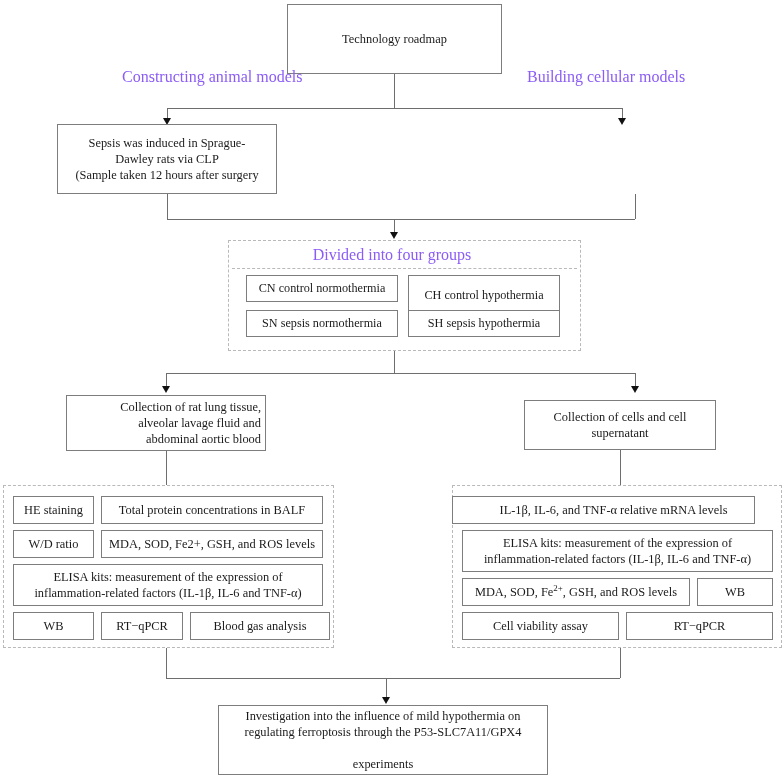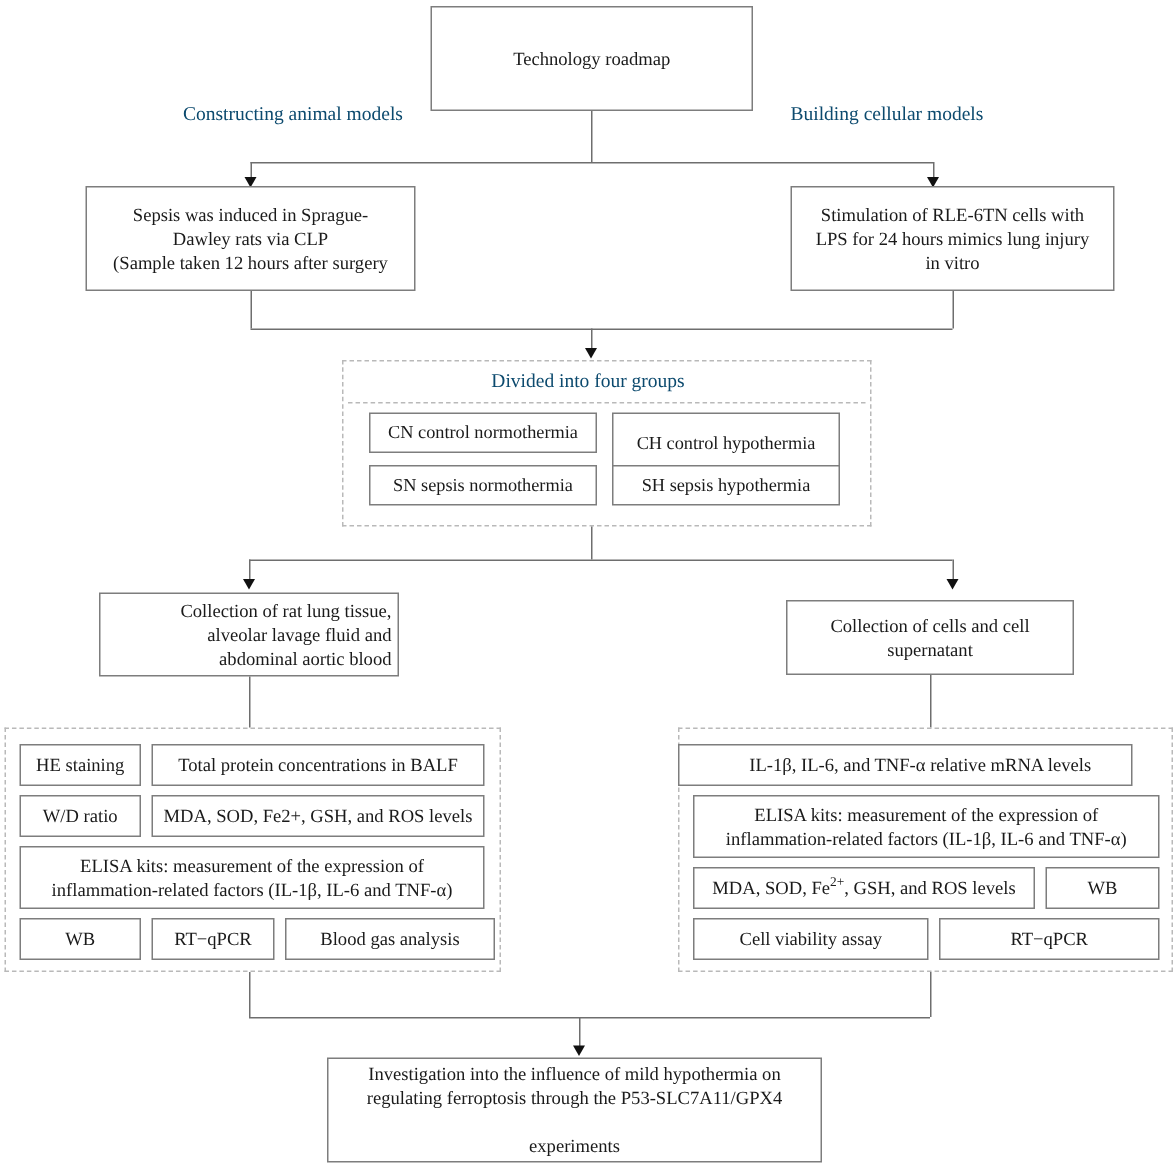--- a/index.html
+++ b/index.html
@@ -43,23 +43,23 @@
   .arrow{
     position:absolute;width:0;height:0;
     border-left:4px solid transparent;
     border-right:4px solid transparent;
     border-top:7px solid #111111;
   }
 
   
   .edgelabel{
     position:absolute;
-    font-size:13px;
+    font-size:16px;
     white-space:nowrap;
-    color:#0c4a6e;
+    color:#8b5cf6;
   }
 
   sup{font-size:0.72em;vertical-align:super;line-height:0;}
 </style>
 </head>
 <body>
 
 <div id="canvas">
 
   <div class="box" style="left:287px;top:4px;width:215px;height:70px;">
@@ -80,27 +80,20 @@
   <div class="edgelabel" style="left:527px;top:68px;">Building cellular models</div>
 
   <div class="box" style="left:57px;top:124px;width:220px;height:70px;">
     <span class="txt">
       <span>Sepsis was induced in Sprague-</span><br>
       <span>Dawley rats via CLP</span><br>
       <span>(Sample taken 12 hours after surgery</span>
     </span>
   </div>
 
-  <div class="box" style="left:527px;top:124px;width:216px;height:70px;">
-    <span class="txt">
-      <span>Stimulation of RLE-6TN cells with</span><br>
-      <span>LPS for 24 hours mimics lung injury</span><br>
-      <span>in vitro</span>
-    </span>
-  </div>
 
   <div class="vline" style="left:167px;top:194px;height:25px;"></div>
   <div class="vline" style="left:635px;top:194px;height:25px;"></div>
   <div class="hline" style="left:167px;top:219px;width:468px;"></div>
   <div class="vline" style="left:394px;top:219px;height:16px;"></div>
   <div class="arrow" style="left:390px;top:232px;"></div>
 
   <div class="dashedbox" style="left:228px;top:240px;width:353px;height:111px;"></div>
   <div class="edgelabel" style="left:0;top:246px;width:784px;text-align:center;">Divided into four groups</div>
   <div class="dashsep" style="left:232px;top:268px;width:345px;"></div>

